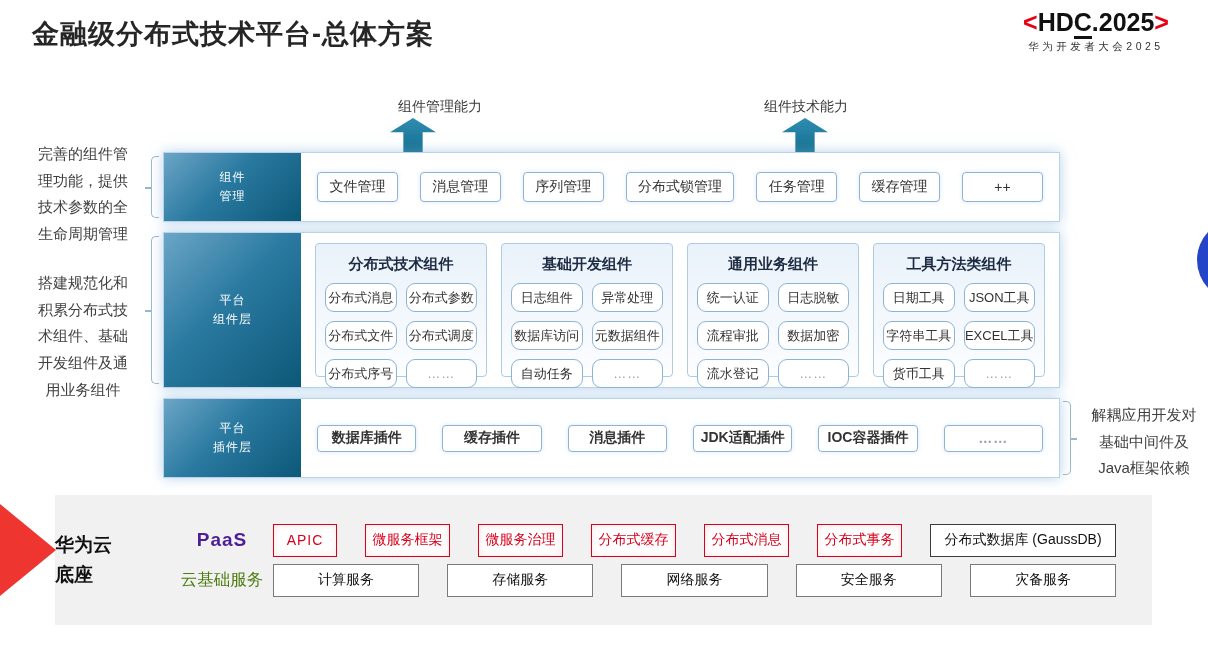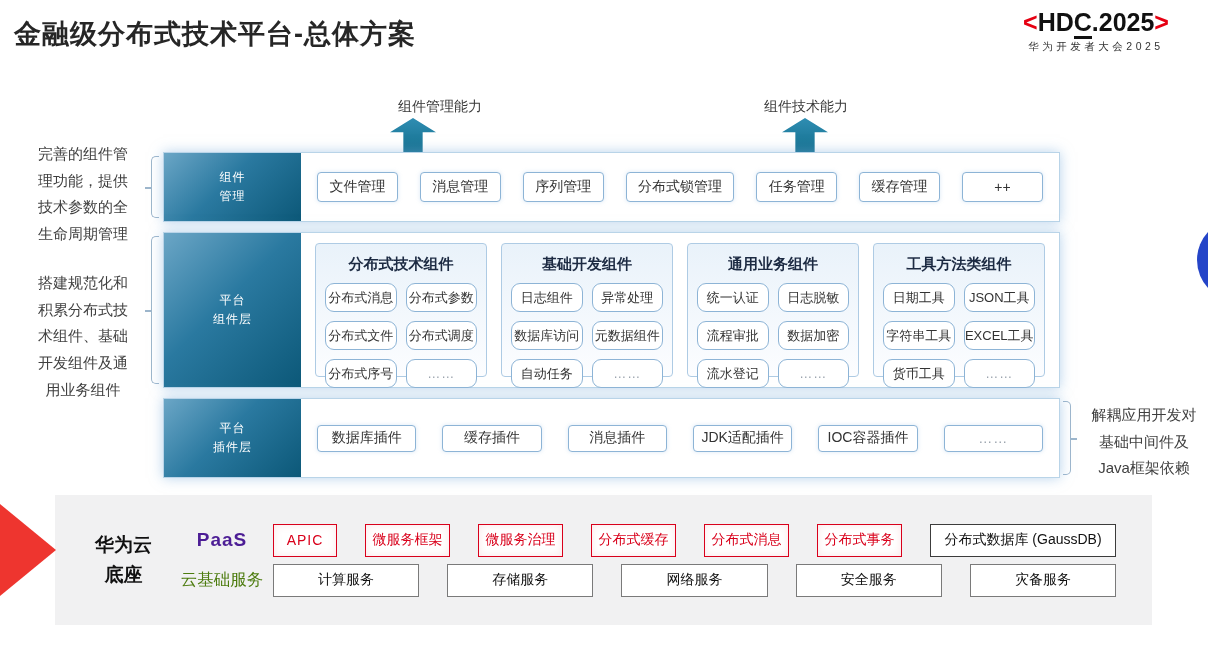--- a/index.html
+++ b/index.html
@@ -4,21 +4,21 @@
 <style>
   * { margin:0; padding:0; box-sizing:border-box; }
   html,body { width:1208px; height:663px; }
   body {
     font-family:"Liberation Sans", sans-serif;
     background:#fff; position:relative; overflow:hidden;
   }
   .stage { position:absolute; inset:0; }
 
   
-  .title { position:absolute; left:14px; top:16px; font-size:27px; font-weight:800; color:#262626; letter-spacing:1px; }
+  .title { position:absolute; left:32px; top:16px; font-size:27px; font-weight:800; color:#262626; letter-spacing:1px; }
   .logo { position:absolute; right:12px; top:8px; width:200px; text-align:center; }
   .logo-line { font-size:25px; font-weight:800; color:#111; white-space:nowrap; }
   .logo-line .ang { color:#e60012; font-weight:800; }
   .logo-line .c-u { border-bottom:3px solid #111; }
   .logo-sub { font-size:10.5px; letter-spacing:3.5px; color:#333; margin-top:3px; white-space:nowrap; }
 
   
   .arrow-label { position:absolute; font-size:14px; color:#3a3a3a; white-space:nowrap; transform:translateX(-50%); }
   .up-arrow { position:absolute; width:46px; height:34px; transform:translateX(-50%);
     background:linear-gradient(180deg,#2f8db2,#14708f);
@@ -38,34 +38,34 @@
     border:1px solid #b9d4e8; box-shadow:0 0 12px rgba(125,175,220,.55); display:flex; }
   .row-label { width:137px; flex:0 0 137px; color:#fff; display:flex; flex-direction:column;
     align-items:center; justify-content:center; font-size:12px; line-height:1.55; letter-spacing:1px;
     background:linear-gradient(135deg,#6ba6c6 0%,#2a79a0 45%,#0c5878 100%); }
   .row-content { flex:1; display:flex; align-items:center; padding:0 16px; gap:22px; }
   .item { flex:1; height:30px; border:1px solid #8db4d6; border-radius:4px; background:#fff;
     color:#333; font-size:14px; display:flex; align-items:center; justify-content:center;
     box-shadow:0 0 4px rgba(150,190,225,.35); white-space:nowrap; }
   .item.wide { flex:1.35; }
   .item.dots, .cell.dots { color:#9aa3ad; letter-spacing:1px; }
-  .row3 .item { height:27px; }
+  .row3 .item { height:27px;font-weight:bold; }
 
   .groups { flex:1; display:flex; gap:14px; padding:10px 14px; }
   .group { flex:1; border:1px solid #aecbe4; border-radius:4px; padding:4px 9px 9px;
     background:linear-gradient(180deg,#e9f2fa,#fcfdff); display:flex; flex-direction:column; }
   .group-title { text-align:center; font-weight:700; font-size:15px; color:#1c2a42; padding:7px 0 9px; }
   .group-grid { display:grid; grid-template-columns:1fr 1fr; gap:9px; flex:1; }
   .cell { border:1px solid #8db4d6; border-radius:9px; background:#fff; font-size:13px; color:#333;
     display:flex; align-items:center; justify-content:center; height:29px; white-space:nowrap; }
 
   
   .foundation { position:absolute; left:55px; top:495px; width:1097px; height:130px;
     background:#f1f1f2; display:flex; align-items:center; }
-  .f-label { width:116px; flex:0 0 116px; text-align:center; font-weight:800; font-size:19px; color:#111; line-height:1.6;padding-left:21px; }
+  .f-label { width:116px; flex:0 0 116px; font-weight:800; font-size:19px; color:#111; line-height:1.6; }
   .f-rows { flex:1; display:flex; flex-direction:column; gap:7px; padding-right:36px; }
   .f-row { display:flex; align-items:center; height:33px; }
   .f-sublabel { width:102px; flex:0 0 102px; text-align:center; }
   .paas-label { color:#4c1d95; font-weight:800; font-size:19px; letter-spacing:1px; }
   .cloud-label { font-size:16.5px; color:#4d7c0f; }
   .f-boxes { flex:1; display:flex; gap:28px; }
   .fbox { height:33px; display:flex; align-items:center; justify-content:center;
     background:#fff; font-size:14px; white-space:nowrap; }
   .rbox { border:1.5px solid #d9001b; color:#d9001b; flex:1; box-shadow:inset 0 0 8px rgba(217,0,27,.10); }
   .rbox.narrow { flex:0 0 64px; letter-spacing:1px; }

